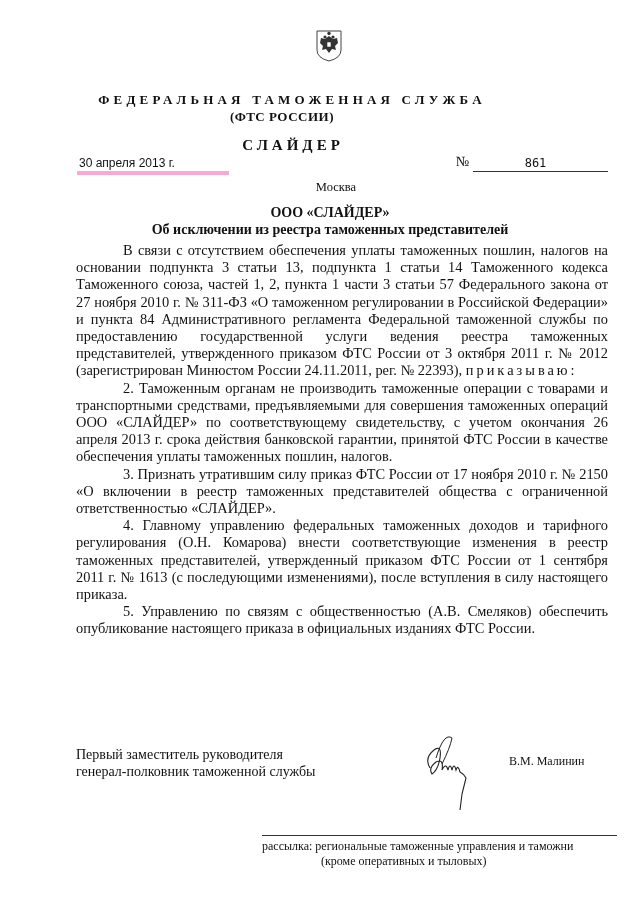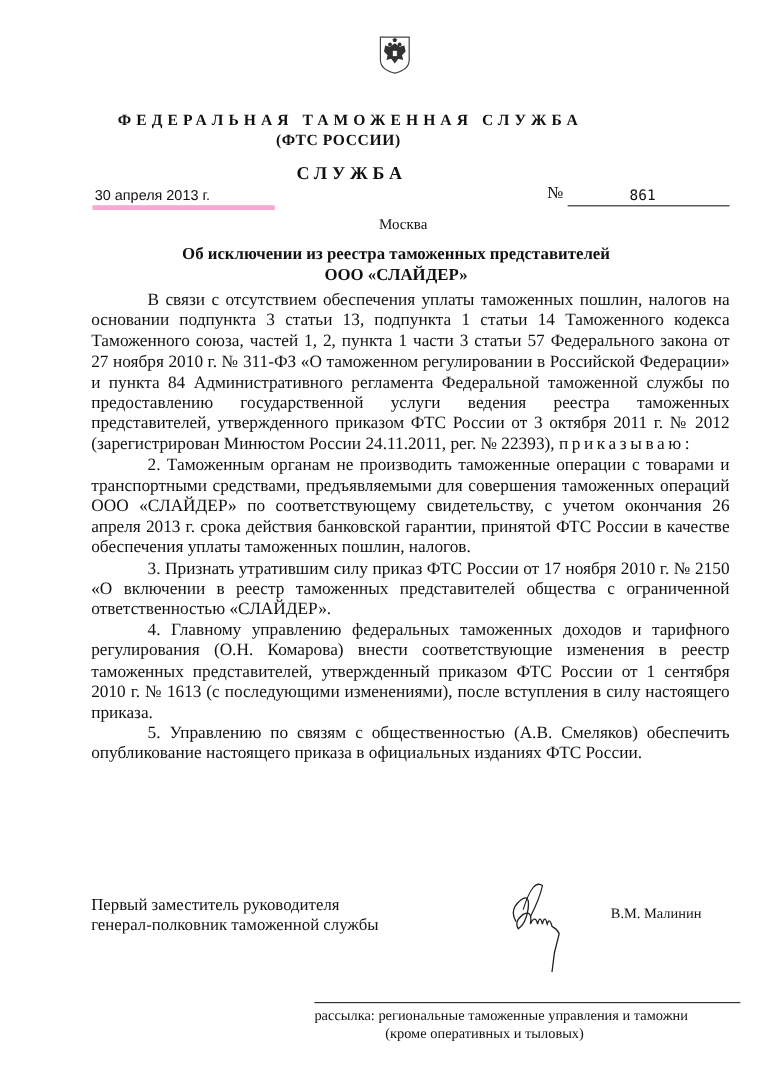--- a/index.html
+++ b/index.html
@@ -35,38 +35,38 @@
   <path d="M2 1 H26 V20 Q26 28 14 31 Q2 28 2 20 Z" fill="none" stroke="#444" stroke-width="1"></path>
   <path d="M14 6 L10 9 L6 8 L5 13 L8 16 L7 20 L11 19 L14 23 L17 19 L21 20 L20 16 L23 13 L22 8 L18 9 Z" fill="#333"></path>
   <circle cx="10" cy="7" r="1.6" fill="#333"></circle>
   <circle cx="18" cy="7" r="1.6" fill="#333"></circle>
   <rect x="12" y="12" width="4" height="5" fill="#fff" stroke="#333" stroke-width="0.6"></rect>
   <path d="M12 3 L14 1.5 L16 3 L15 5 L13 5 Z" fill="#333"></path>
 </svg>
 
 <div class="org org1">ФЕДЕРАЛЬНАЯ ТАМОЖЕННАЯ СЛУЖБА</div>
 <div class="org org2">(ФТС РОССИИ)</div>
-<div class="org title">СЛУЖБА</div>
+<div class="org title">СЛАЙДЕР</div>
 
 <div class="date">30 апреля 2013 г.</div>
 <div class="numlabel">№</div>
 <div class="num">861</div>
 
 <div class="city">Москва</div>
 
 <div class="subject">
+  <div>ООО «СЛАЙДЕР»</div>
   <div>Об исключении из реестра таможенных представителей</div>
-  <div>ООО «СЛАЙДЕР»</div>
 </div>
 
 <div class="body">
   <p><span>В связи с отсутствием обеспечения уплаты таможенных пошлин, налогов на основании подпункта 3 статьи 13, подпункта 1 статьи 14 Таможенного кодекса Таможенного союза, частей 1, 2, пункта 1 части 3 статьи 57 Федерального закона от 27 ноября 2010 г. № 311-ФЗ «О таможенном регулировании в Российской Федерации» и пункта 84 Административного регламента Федеральной таможенной службы по предоставлению государственной услуги ведения реестра таможенных представителей, утвержденного приказом ФТС России от 3 октября 2011 г. № 2012 (зарегистрирован Минюстом России 24.11.2011, рег. № 22393),</span> <span class="spaced">приказываю:</span></p>
   <p>2. Таможенным органам не производить таможенные операции с товарами и транспортными средствами, предъявляемыми для совершения таможенных операций ООО «СЛАЙДЕР» по соответствующему свидетельству, с учетом окончания 26 апреля 2013 г. срока действия банковской гарантии, принятой ФТС России в качестве обеспечения уплаты таможенных пошлин, налогов.</p>
   <p>3. Признать утратившим силу приказ ФТС России от 17 ноября 2010 г. № 2150 «О включении в реестр таможенных представителей общества с ограниченной ответственностью «СЛАЙДЕР».</p>
-  <p>4. Главному управлению федеральных таможенных доходов и тарифного регулирования (О.Н. Комарова) внести соответствующие изменения в реестр таможенных представителей, утвержденный приказом ФТС России от 1 сентября 2010 г. № 1613 (с последующими изменениями), после вступления в силу настоящего приказа.</p>
+  <p>4. Главному управлению федеральных таможенных доходов и тарифного регулирования (О.Н. Комарова) внести соответствующие изменения в реестр таможенных представителей, утвержденный приказом ФТС России от 1 сентября 2011 г. № 1613 (с последующими изменениями), после вступления в силу настоящего приказа.</p>
   <p>5. Управлению по связям с общественностью (А.В. Смеляков) обеспечить опубликование настоящего приказа в официальных изданиях ФТС России.</p>
 </div>
 
 <div class="sig-left">
   <div>Первый заместитель руководителя</div>
   <div>генерал-полковник таможенной службы</div>
 </div>
 
 <svg class="signature" viewBox="0 0 60 100">
   <path d="M10 40 Q4 30 14 22 Q22 16 20 30 Q18 42 12 46 Q8 40 16 34 Q24 30 22 42 Q26 34 28 42 Q30 34 32 42 Q34 34 36 42 Q38 36 40 44 Q44 46 46 50 Q44 58 42 66 L40 82" fill="none" stroke="#222" stroke-width="1.1"></path>

